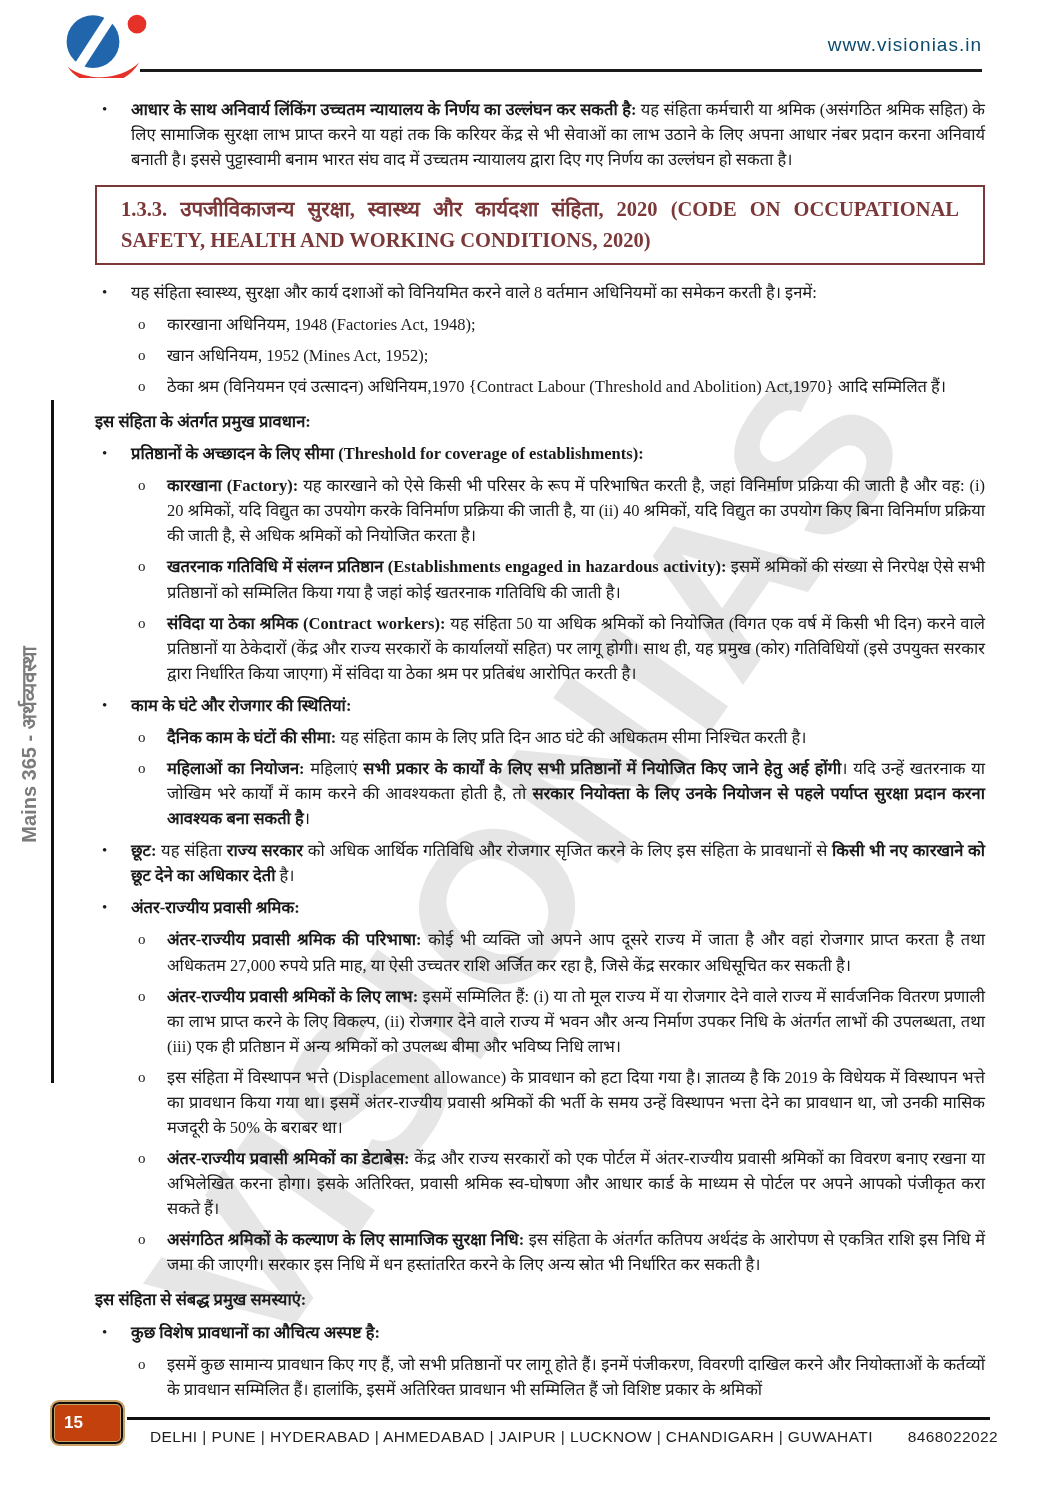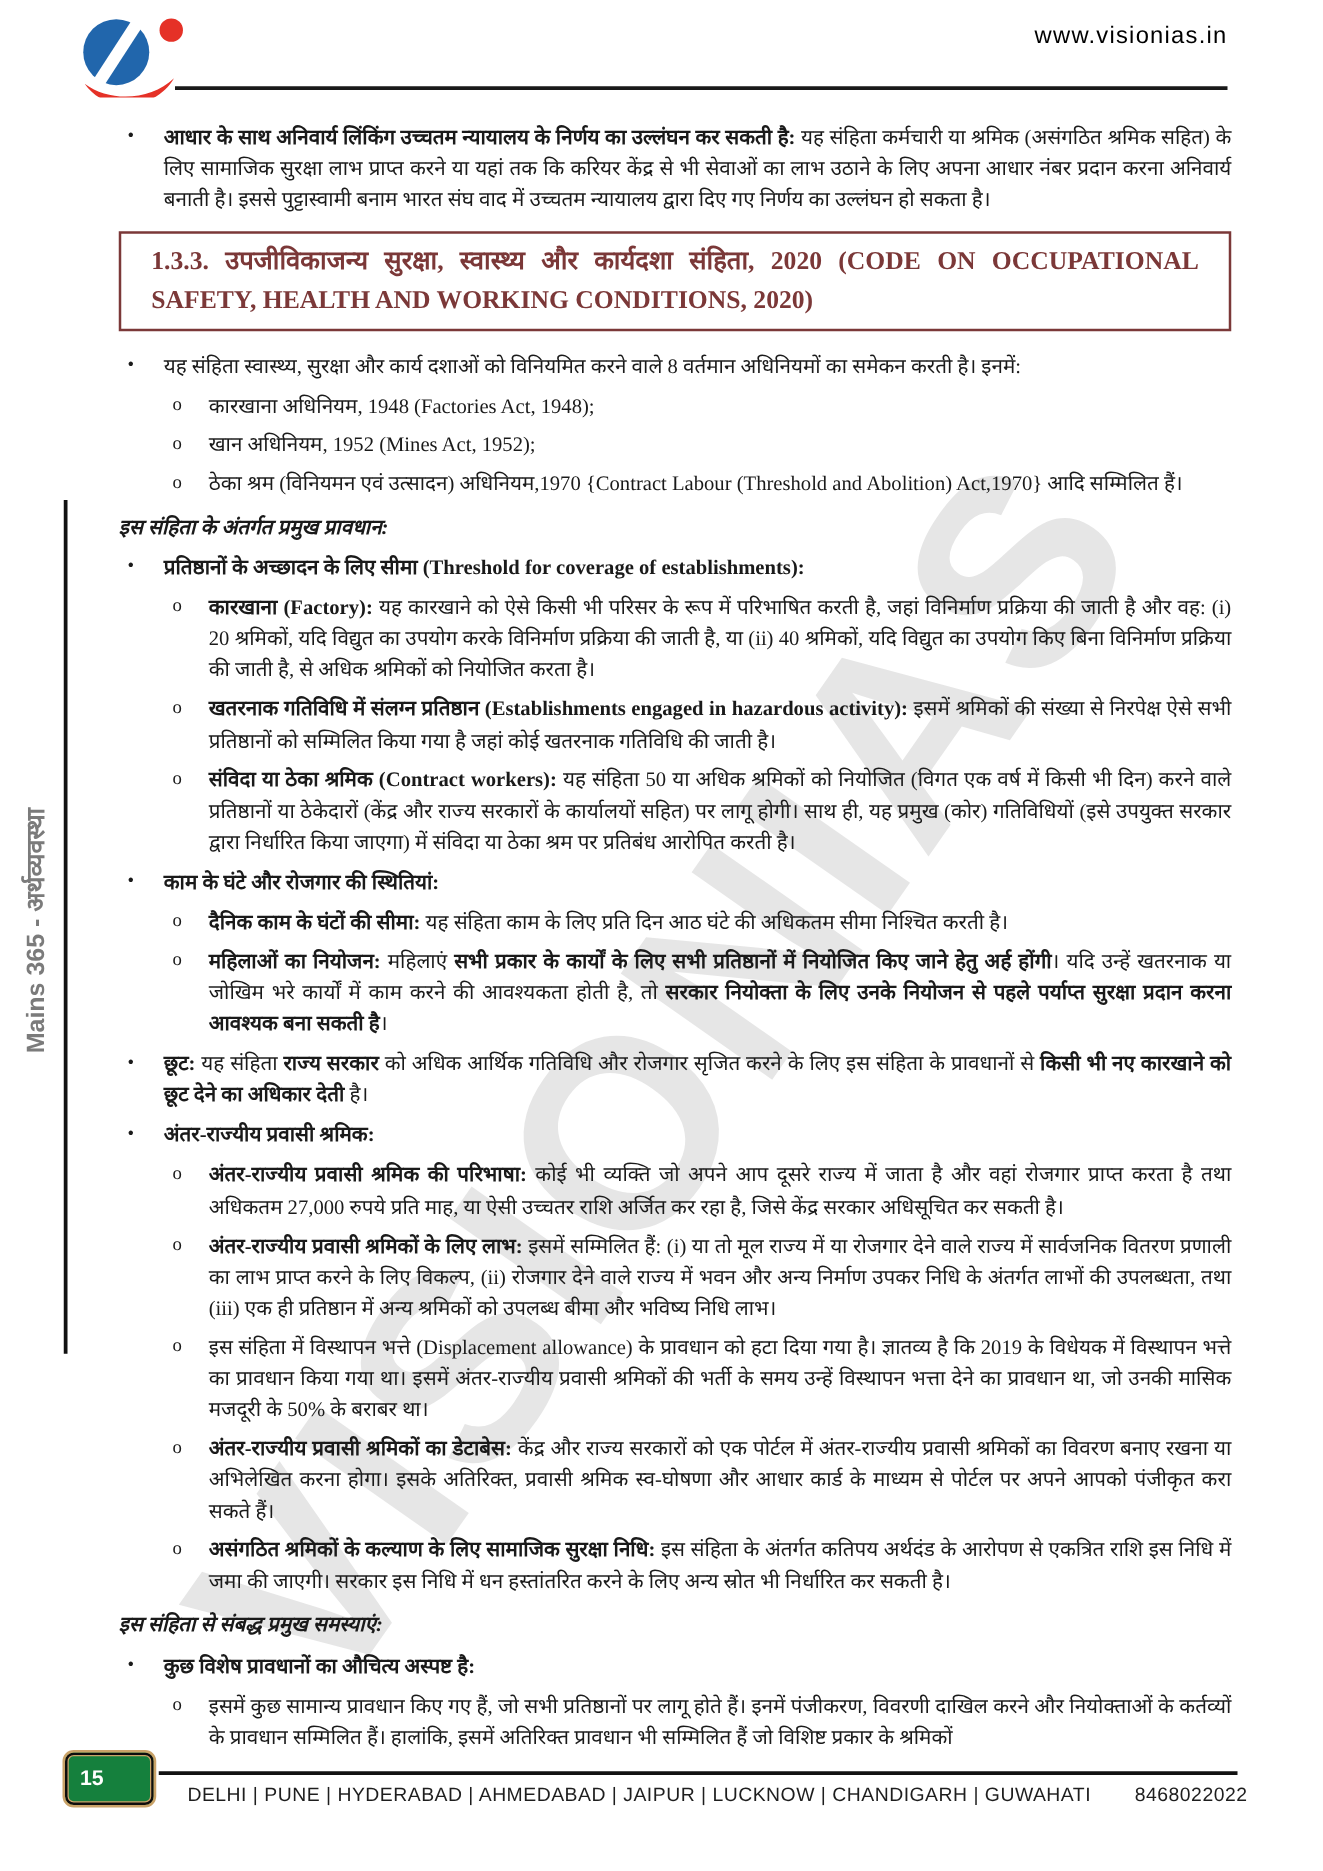--- a/index.html
+++ b/index.html
@@ -11,22 +11,22 @@
   *{box-sizing:border-box;}
   html,body{margin:0;padding:0;}
   body{
     width:1058px;height:1497px;position:relative;background:#ffffff;
     font-family:"Liberation Serif","DejaVu Serif",serif;
     color:var(--ink);overflow:hidden;
   }
   
   .logo{position:absolute;left:60px;top:12px;width:110px;height:66px;}
   .site-url{
-    position:absolute;top:18px;right:76px;font-family:"Liberation Sans","DejaVu Sans",sans-serif;
-    font-size:19px;letter-spacing:1px;color:#000000;text-align:right;
+    position:absolute;top:34px;right:76px;font-family:"Liberation Sans","DejaVu Sans",sans-serif;
+    font-size:19px;letter-spacing:1px;color:#0c4a6e;text-align:right;
   }
   .header-rule{position:absolute;left:140px;right:76px;top:69px;height:3px;background:var(--ink);}
   
   .watermark{
     position:absolute;left:-80px;top:270px;width:1220px;height:1180px;
     display:flex;align-items:center;justify-content:center;
     transform:rotate(-55deg);transform-origin:center;
     font-family:"Liberation Sans","DejaVu Sans",sans-serif;
     font-size:215px;font-weight:bold;letter-spacing:6px;
     color:rgba(130,130,130,0.20);white-space:nowrap;z-index:0;
@@ -48,26 +48,26 @@
   .bullet1,.bullet2{display:flex;}
   .bullet1{margin:7px 0;}
   .bullet2{margin:6px 0;padding-left:36px;}
   .marker{flex:0 0 36px;padding-left:7px;font-size:15px;line-height:1.67;}
   .txt{flex:1;text-align:justify;}
   .heading-box{
     border:2px solid var(--maroon);color:var(--maroon);
     font-weight:bold;font-size:20.5px;line-height:1.5;
     padding:7px 24px;margin:13px 0 15px 0;text-align:justify;
   }
-  .para-bold{font-weight:bold;margin:10px 0 6px 0;font-style:italic;}
+  .para-bold{font-weight:bold;margin:10px 0 6px 0;}
   
   .footer-rule{position:absolute;left:127px;right:68px;top:1417px;height:3px;background:#111;}
   .page-badge{
     position:absolute;left:50px;top:1400px;width:75px;height:46px;
-    background:#15803d;border:2px solid var(--badge-border);border-radius:9px;
+    background:#c2410c;border:2px solid var(--badge-border);border-radius:9px;
     box-shadow:inset 0 0 0 2px #0d0d0d, inset 0 0 0 3px var(--badge-border);
     display:flex;align-items:center;
     color:#fff;font-family:"Liberation Sans","DejaVu Sans",sans-serif;
     font-size:17px;font-weight:bold;padding-left:12px;
   }
   .footer-row{
     position:absolute;left:135px;right:60px;top:1428px;display:flex;align-items:flex-start;
     font-family:"Liberation Sans","DejaVu Sans",sans-serif;font-size:15.5px;color:#1e1e1e;
     letter-spacing:0.4px;
   }

